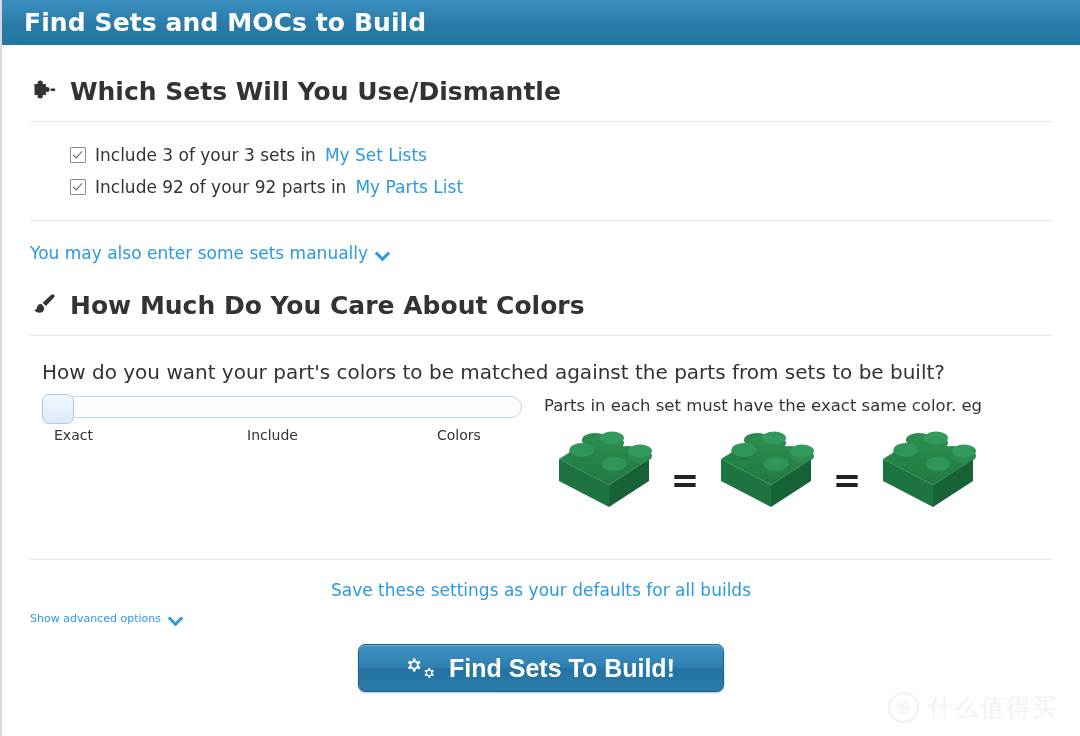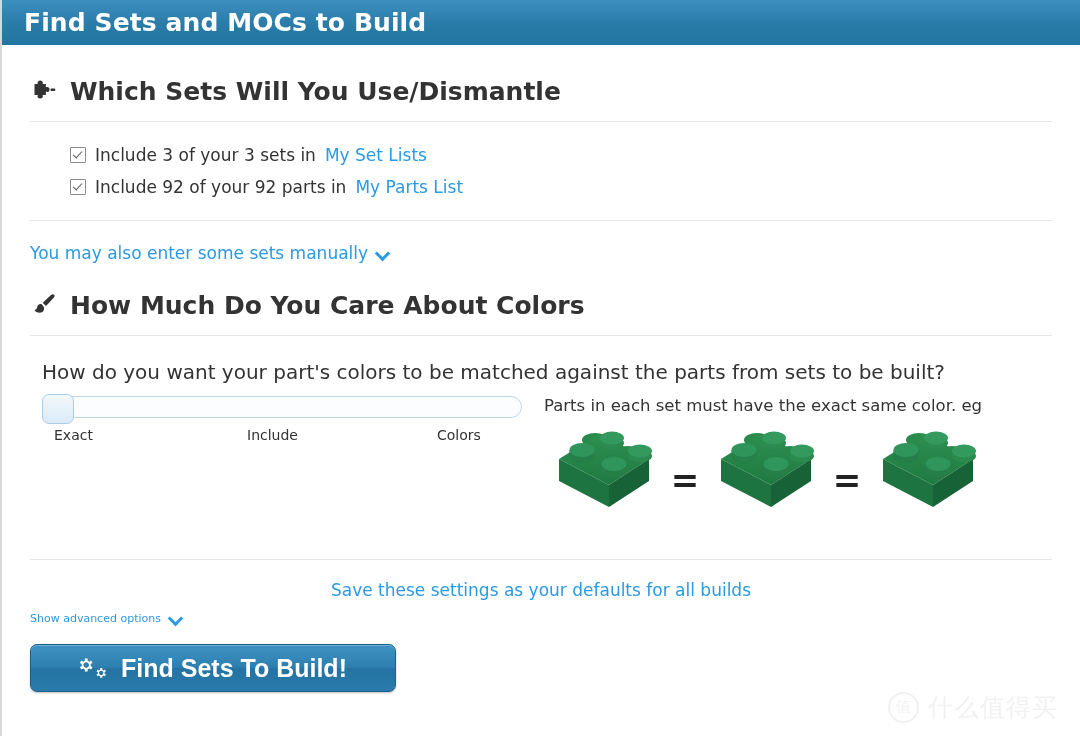--- a/index.html
+++ b/index.html
@@ -246,21 +246,21 @@
     font-size: 11px;
     color: #2b9ae3;
     display: inline-flex;
     align-items: center;
     gap: 8px;
     cursor: pointer;
   }
 
   .cta-wrap {
     display: flex;
-    justify-content: flex-start;
+    justify-content: center;
     margin-top: 18px;
   }
   .cta {
     display: inline-flex;
     align-items: center;
     justify-content: center;
     gap: 12px;
     width: 366px;
     height: 48px;
     background: linear-gradient(to bottom, #3f93c2 0%, #2d7faf 48%, #2473a2 52%, #2a7bab 100%);

